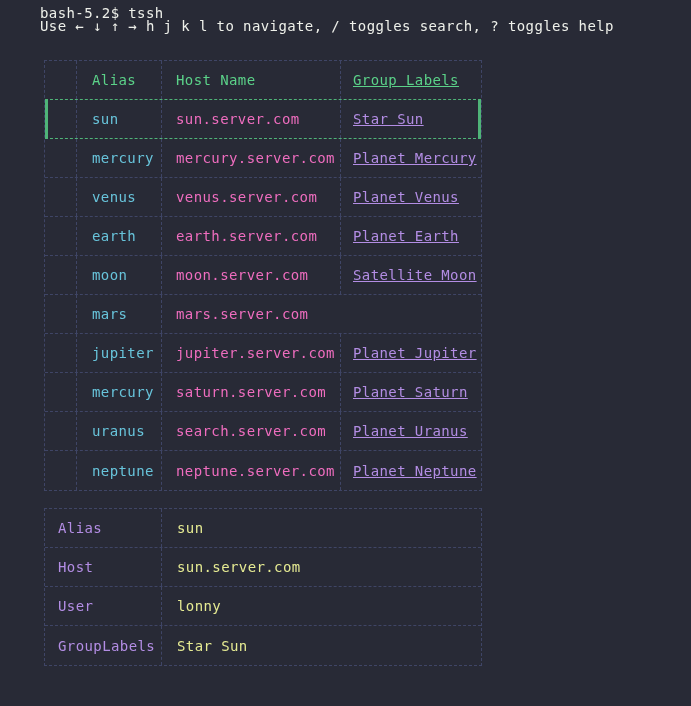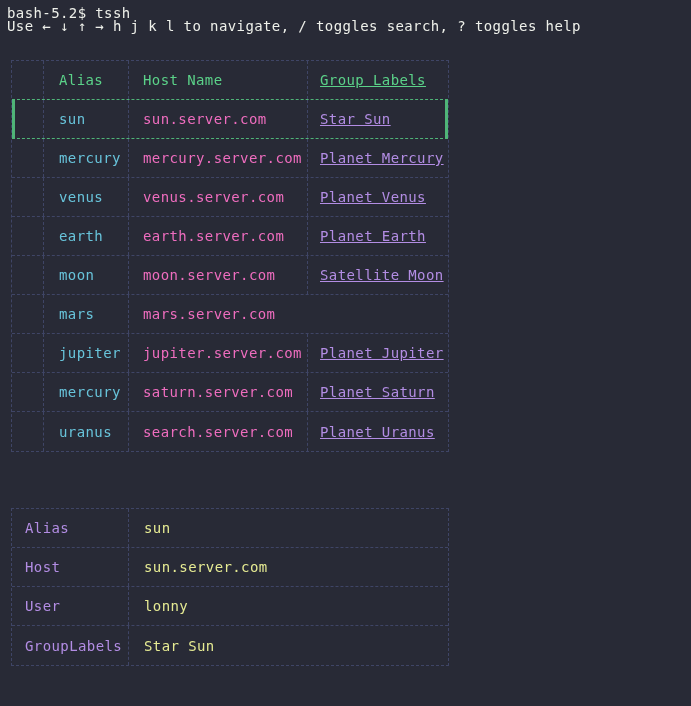--- a/index.html
+++ b/index.html
@@ -6,20 +6,21 @@
   html, body { background: #282a36; }
   #screen {
     position: relative;
     width: 610px; height: 706px;
     background: #282a36;
     font-family: "DejaVu Sans Mono", "Liberation Mono", monospace;
     font-size: 14px;
     letter-spacing: 0.4px;
     color: #eef0ea;
     overflow: hidden;
+    margin-left: 33px;
   }
   .term-line { position: absolute; left: 7px; white-space: pre; }
   #prompt-line { top: 5px; }
   #help-line  { top: 18px; }
 
   
   #hosts-table {
     position: absolute; left: 11px; top: 60px;
     width: 438px;
     border: 1px dashed #3f4566;
@@ -153,20 +154,26 @@
       <div class="t-cell c-group">Planet Saturn</div>
     </div>
 
     <div class="t-row data-row">
       <div class="t-cell"></div>
       <div class="t-cell c-alias">uranus</div>
       <div class="t-cell c-host">search.server.com</div>
       <div class="t-cell c-group">Planet Uranus</div>
     </div>
 
+    <div class="t-row data-row">
+      <div class="t-cell"></div>
+      <div class="t-cell c-alias">neptune</div>
+      <div class="t-cell c-host">neptune.server.com</div>
+      <div class="t-cell c-group">Planet Neptune</div>
+    </div>
   </div>
 
   <div id="detail-panel">
     <div class="d-row">
       <div class="d-label">Alias</div>
       <div class="d-value">sun</div>
     </div>
     <div class="d-row">
       <div class="d-label">Host</div>
       <div class="d-value">sun.server.com</div>

